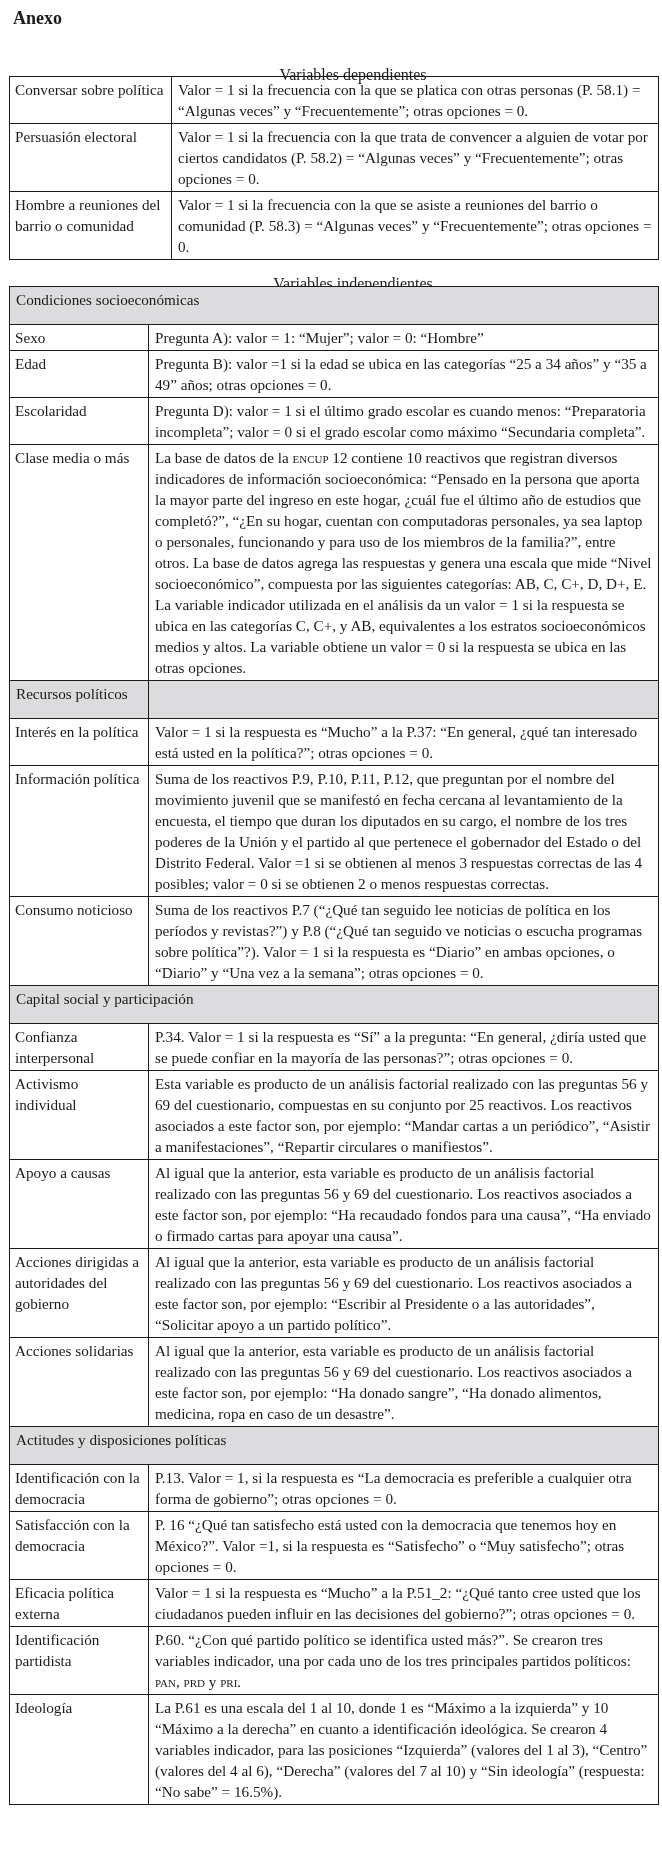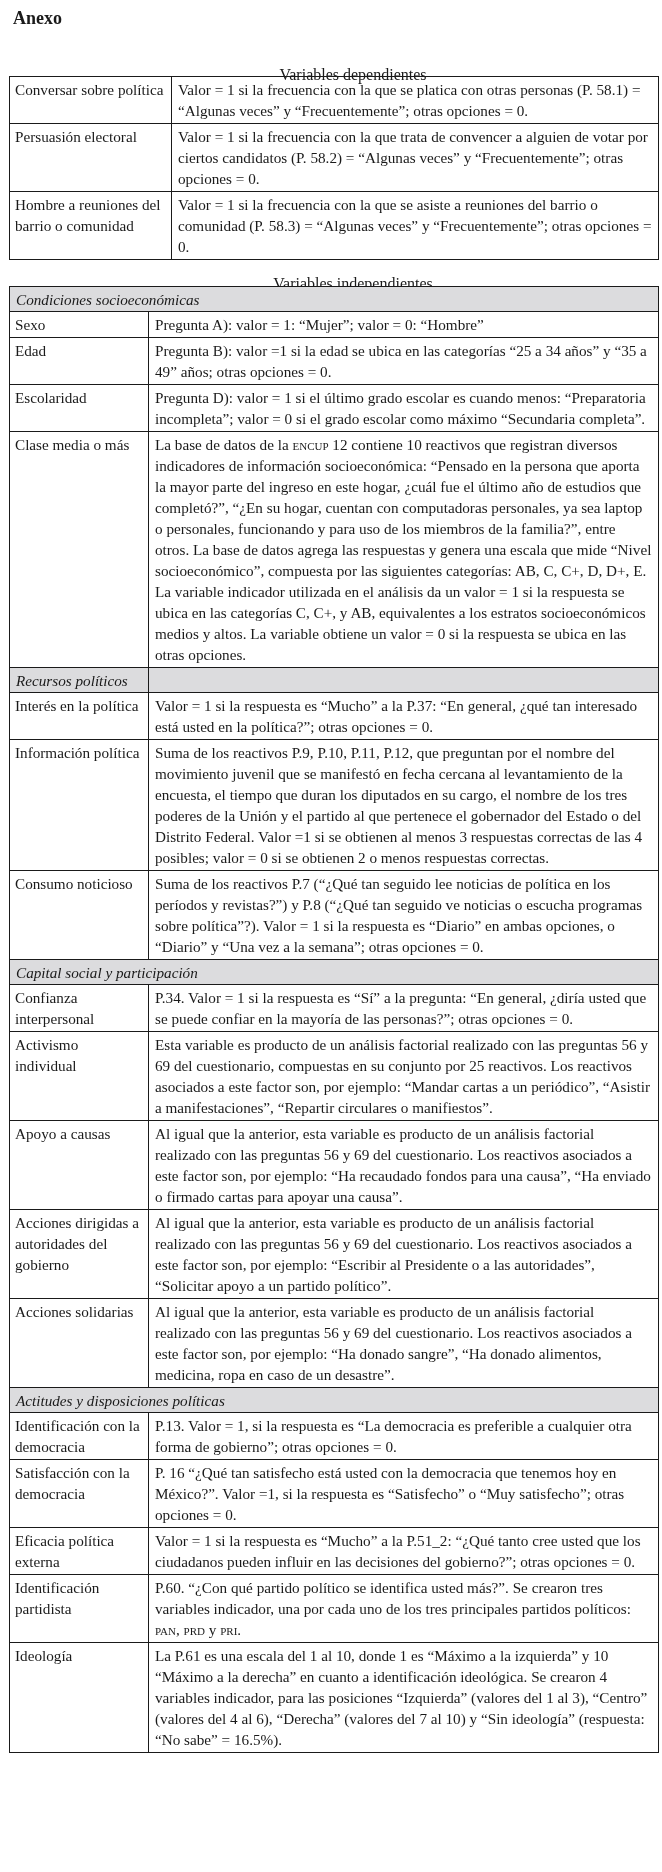--- a/index.html
+++ b/index.html
@@ -42,23 +42,22 @@
   table.ind { top: 286px; }
   table.annex td {
     border: 1.3px solid #1a1a1a;
     vertical-align: top;
     padding: 2px 6px 2px 6px;
   }
   table.dep col.c1 { width: 162px; }
   table.ind col.c1 { width: 139px; }
   tr.section td {
     background: #dcdcde;
-    font-style: italic;
     padding-top: 2px;
-    padding-bottom: 1px;
+    padding-bottom: 14px;
   }
   table.annex td.name { padding-left: 5px; }
   .sc { font-variant: small-caps; text-align: right; }
 </style>
 </head>
 <body>
 
 <h1 class="page-title">Anexo</h1>
 
 <p class="caption cap-dep">Variables dependientes</p>

